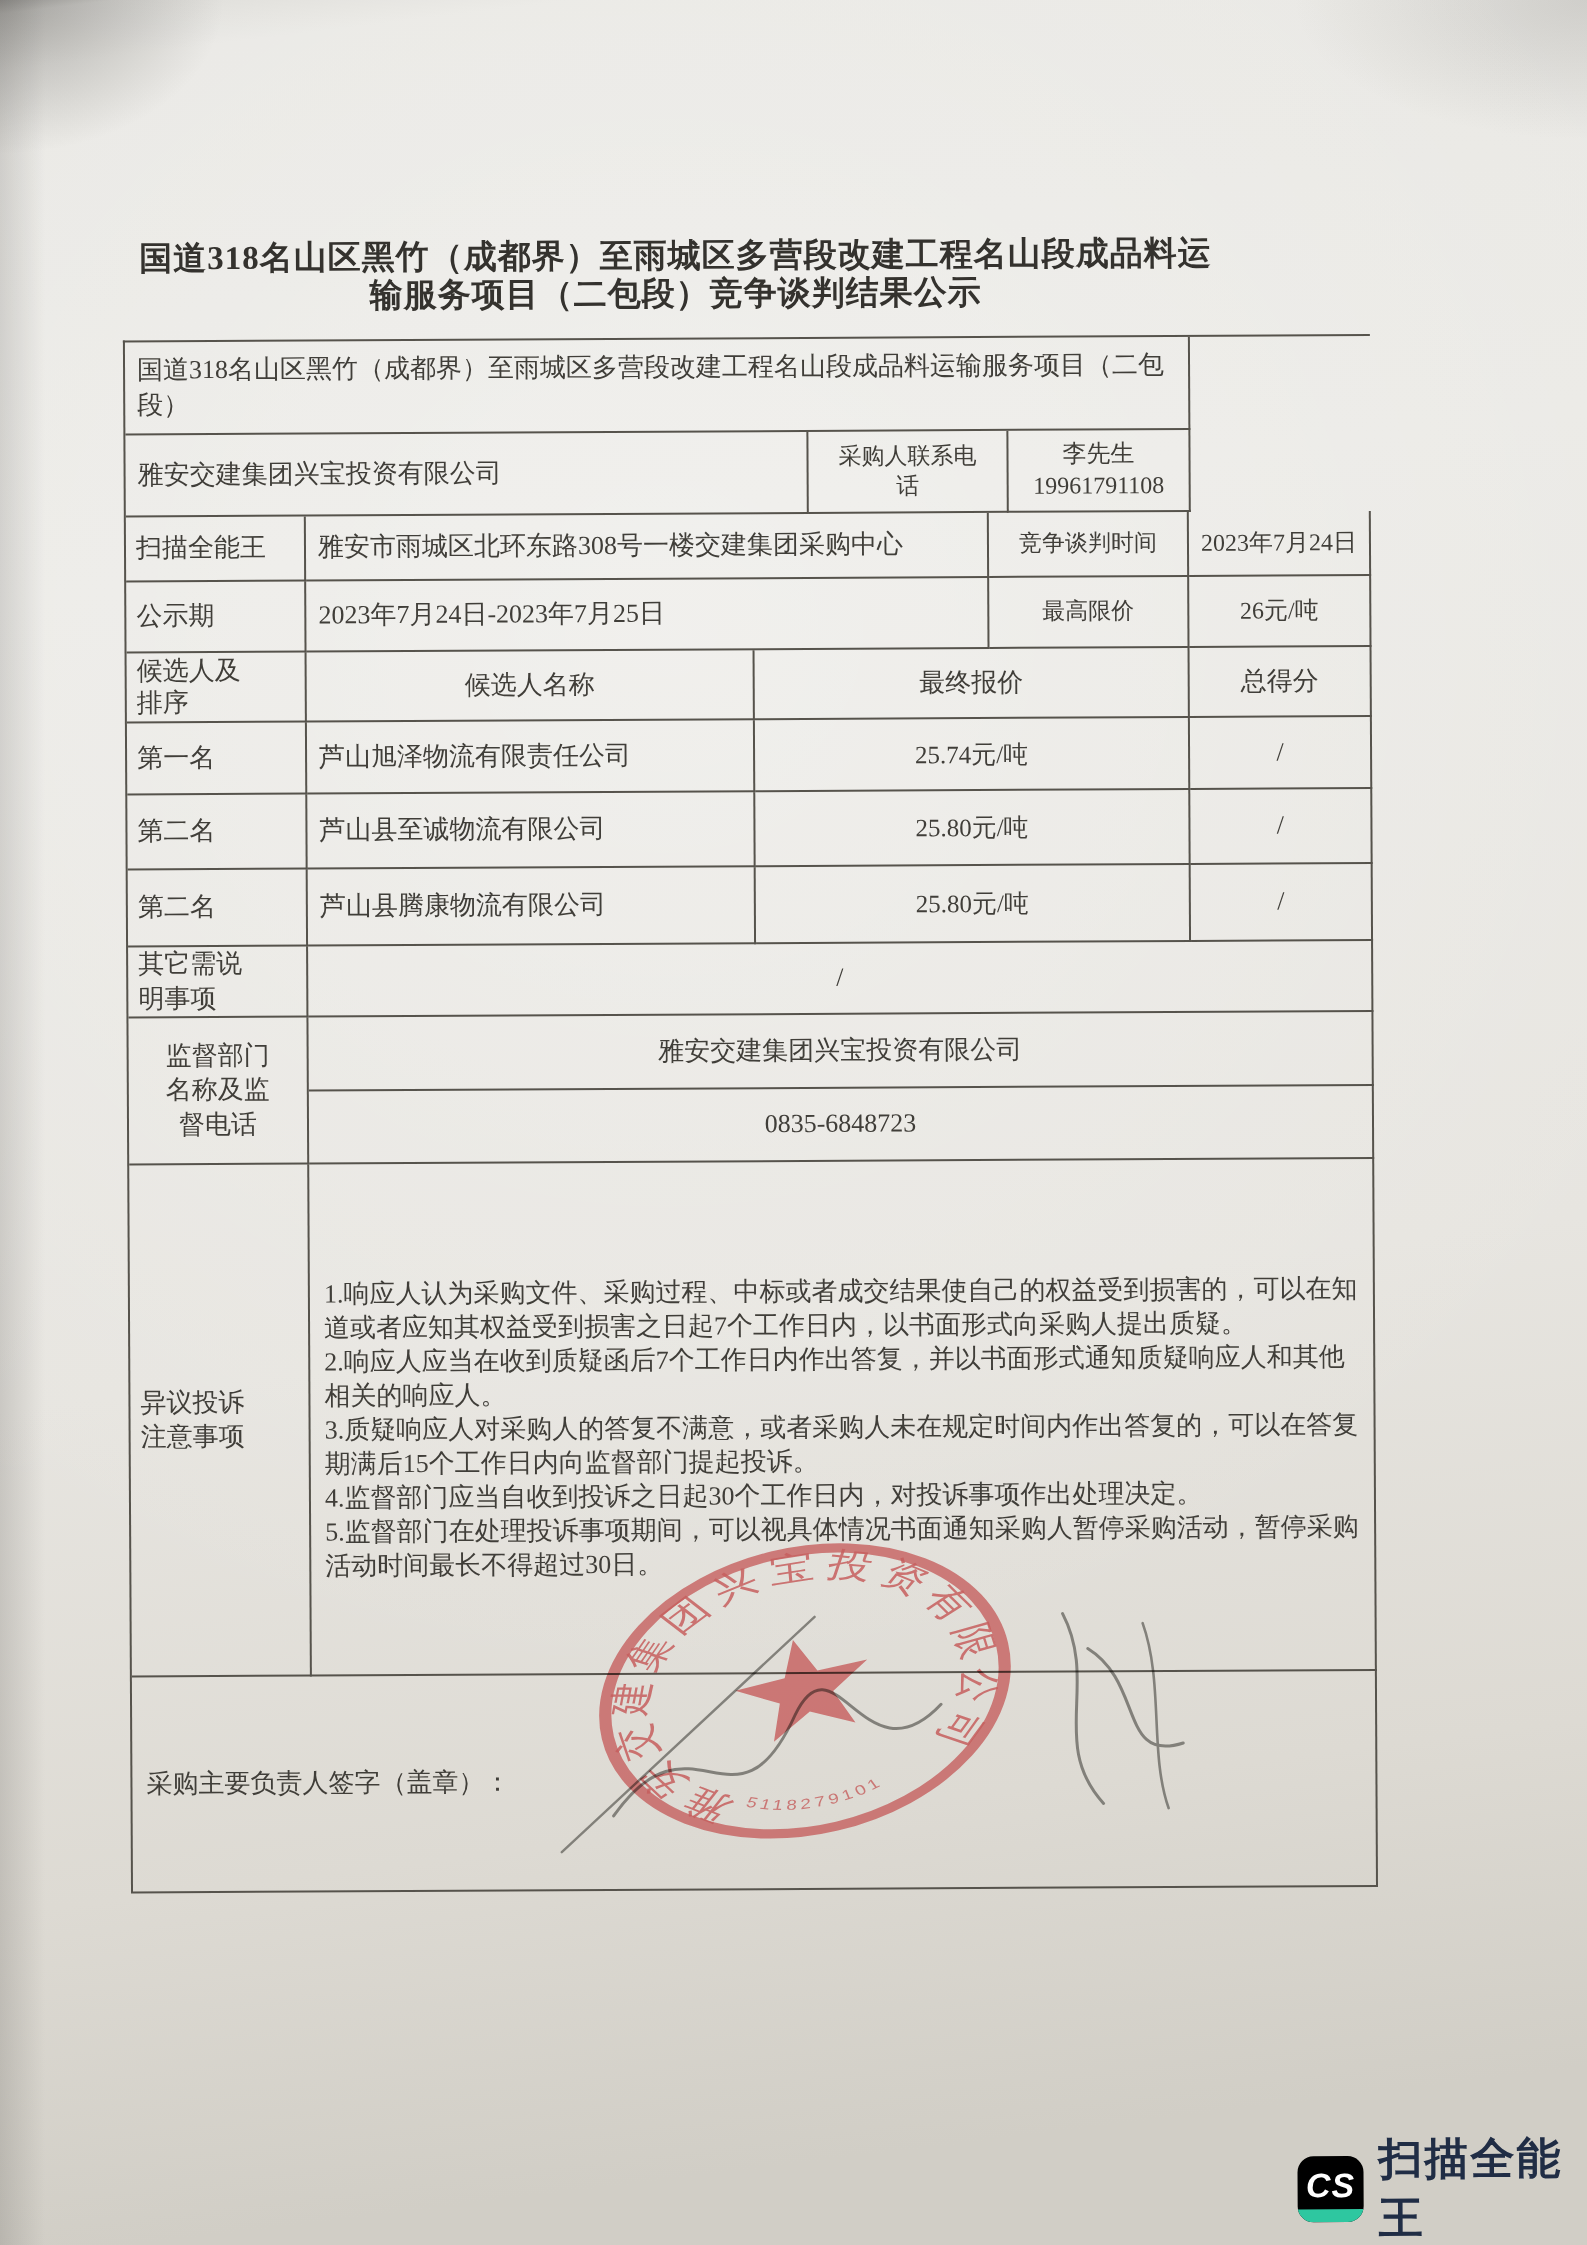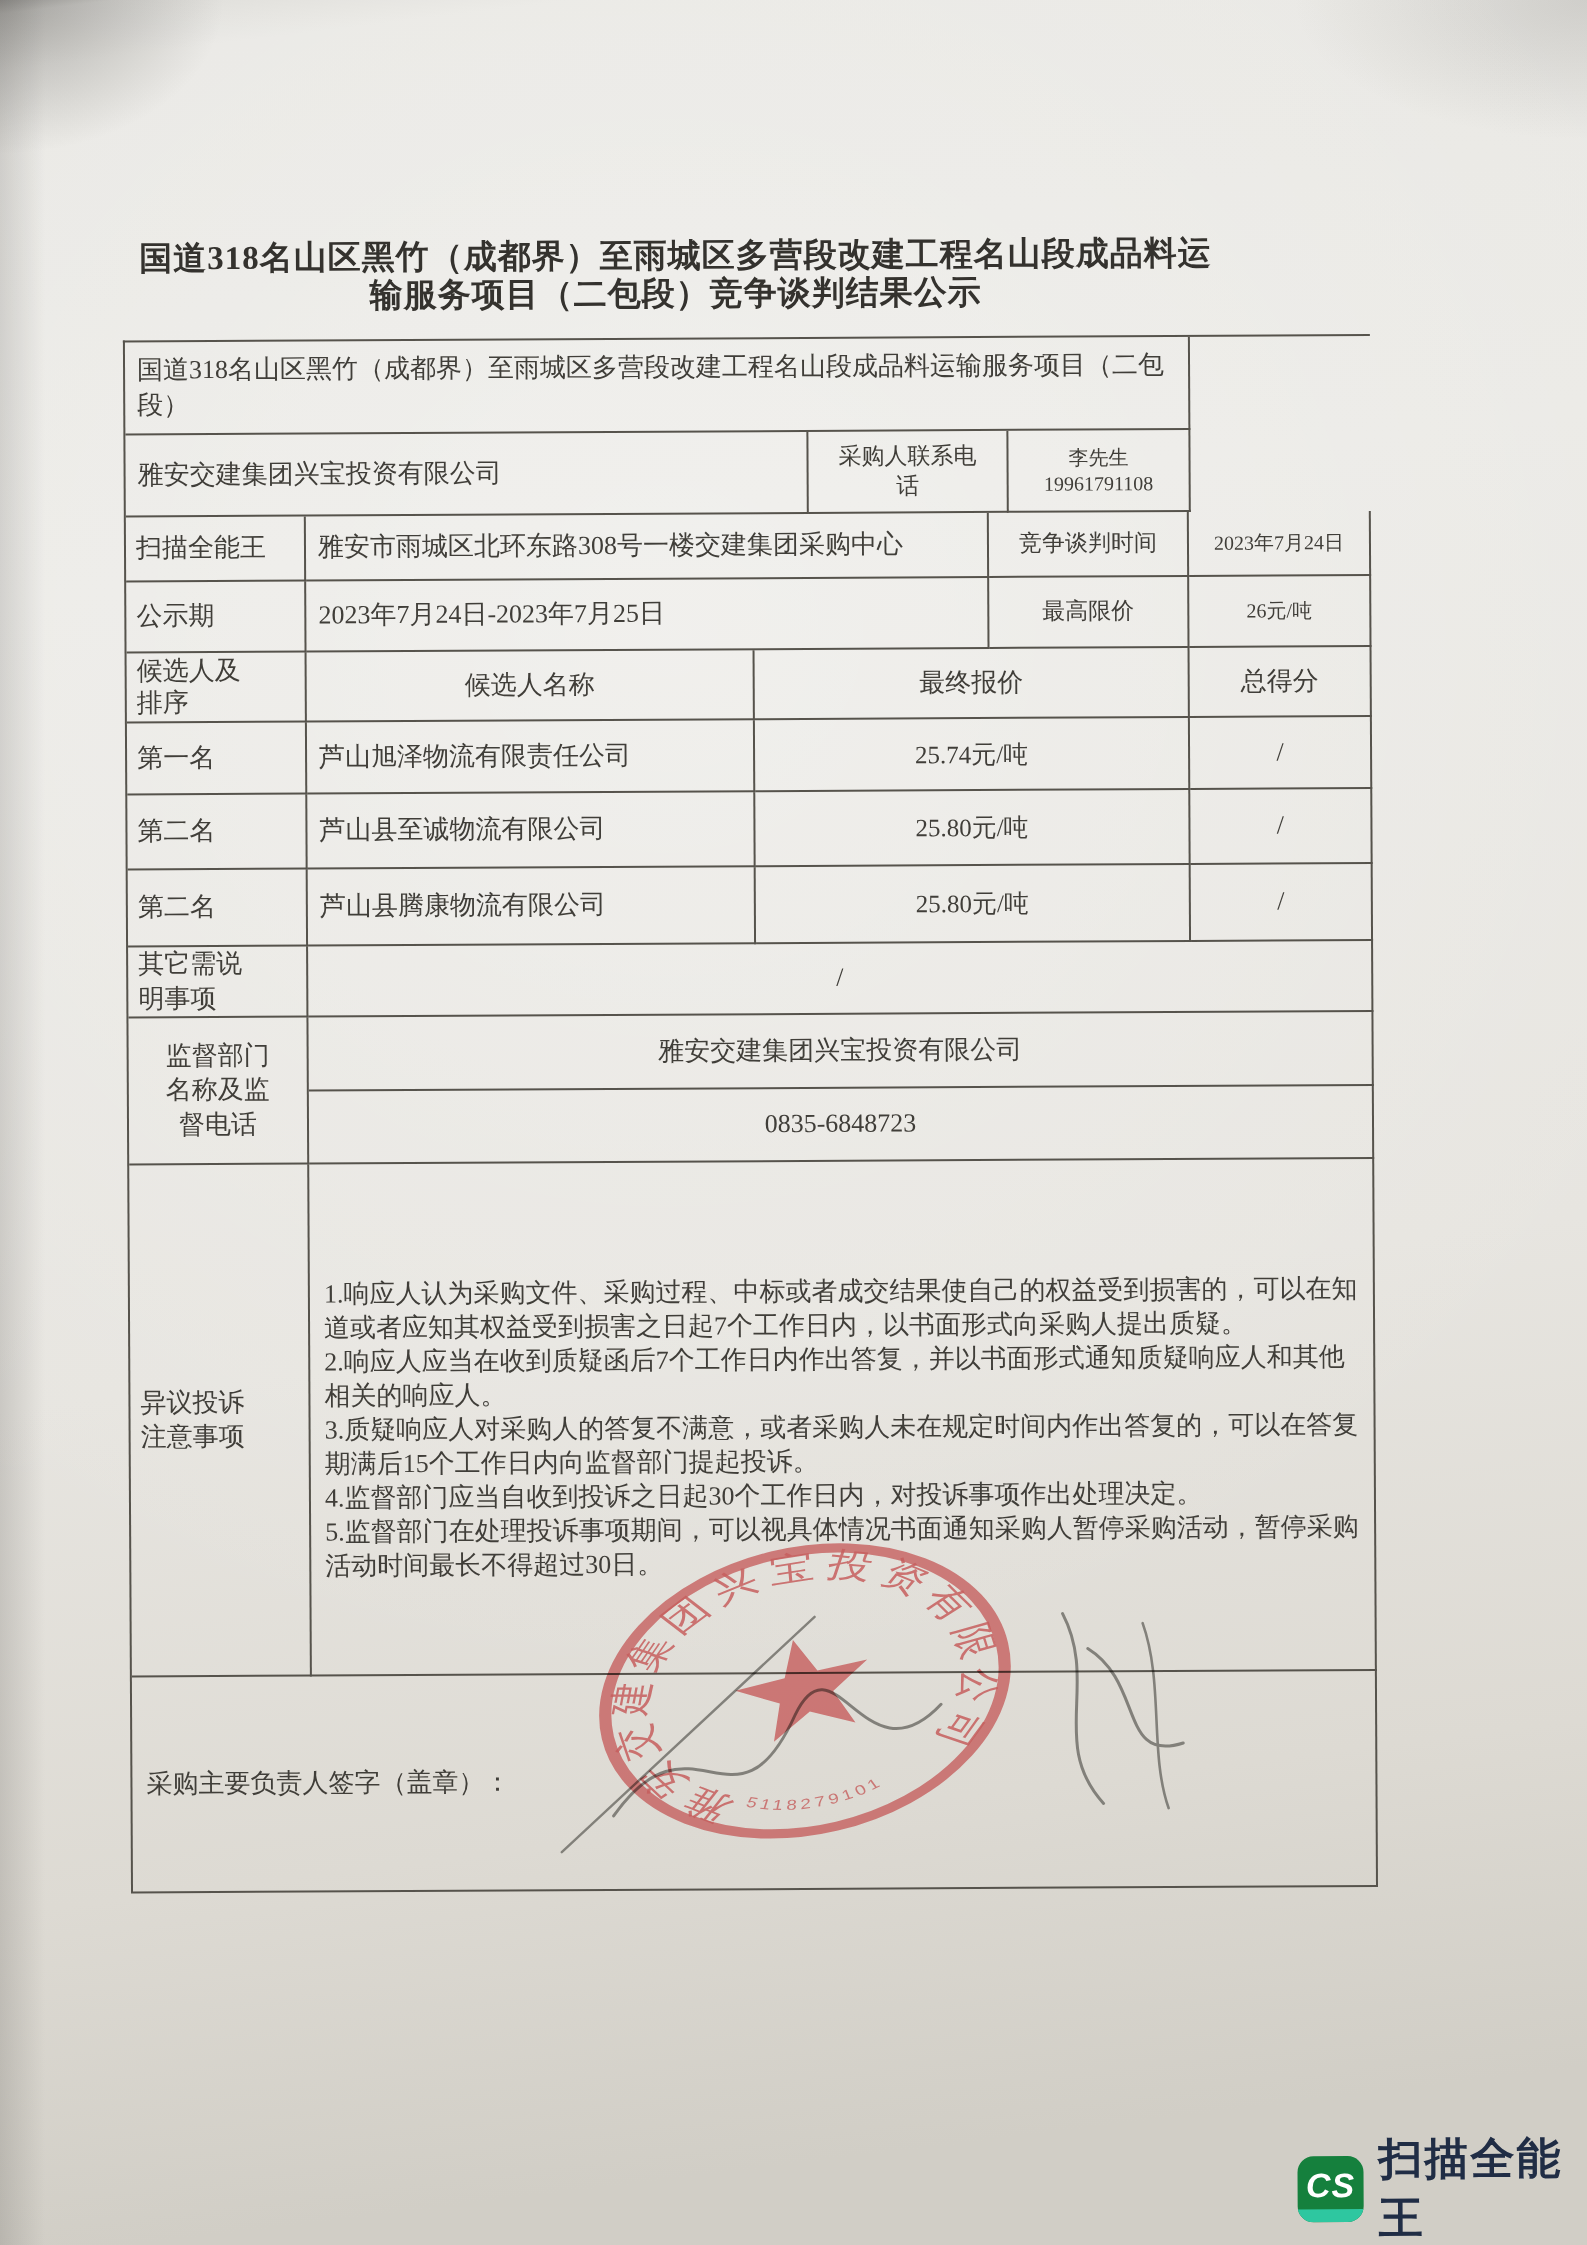--- a/index.html
+++ b/index.html
@@ -29,21 +29,21 @@
   .row { display:flex; }
   .c {
     border-right:2px solid #56534c; border-bottom:2px solid #56534c;
     box-sizing:border-box; display:flex; align-items:center;
     padding:4px 12px; white-space:pre-line;
   }
   .lab { padding:4px 10px; }
   .ctr { justify-content:center; text-align:center; }
   .colbox { display:flex; flex-direction:column; }
   .sm { font-size:23px; }
-  .xs { font-size:20px; }
+  .xs { font-size:24px; }
   .wA{width:180px}.wB{width:448px}.wC2{width:683px}.wCD{width:435px}
   .wD{width:200px}.wE{width:182px}.wBE{width:1065px}.wFull{width:1245px}
 
   .objection-cell {
     flex-direction:column; align-items:flex-start; justify-content:center;
     padding:34px 14px 12px 14px; line-height:34px;
   }
   .objection-cell p { margin:0; }
 
   .sign-cell { align-items:center; padding-left:14px; }
@@ -56,21 +56,21 @@
     position:absolute; left:540px; top:1553px; width:650px; height:315px;
     mix-blend-mode:multiply;
   }
 
   .scanbadge {
     position:absolute; left:1292px; top:2158px; height:68px;
     display:flex; align-items:center; gap:15px;
     font-family:"Liberation Sans","DejaVu Sans",sans-serif;
   }
   .scanicon {
-    width:66px; height:66px; border-radius:16px; background:#15803d;
+    width:66px; height:66px; border-radius:16px; background:#000000;
     position:relative; display:flex; align-items:center; justify-content:center;
     overflow:hidden; flex:0 0 auto;
   }
   .scanicon .cs {
     color:#fff; font-weight:800; font-size:34px; letter-spacing:1px;
     margin-top:-8px; font-style:italic;
   }
   .scanicon .strip { position:absolute; left:0; right:0; bottom:0; height:13px; background:#2ec7a0; }
   .scanname { font-size:44px; font-weight:700; color:#202d45; letter-spacing:2px; }
 </style>

